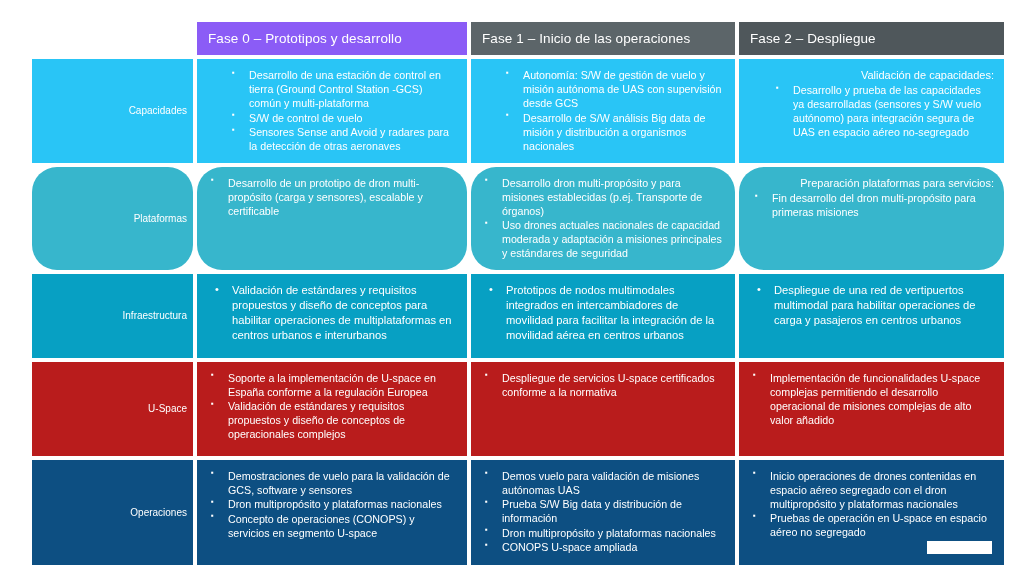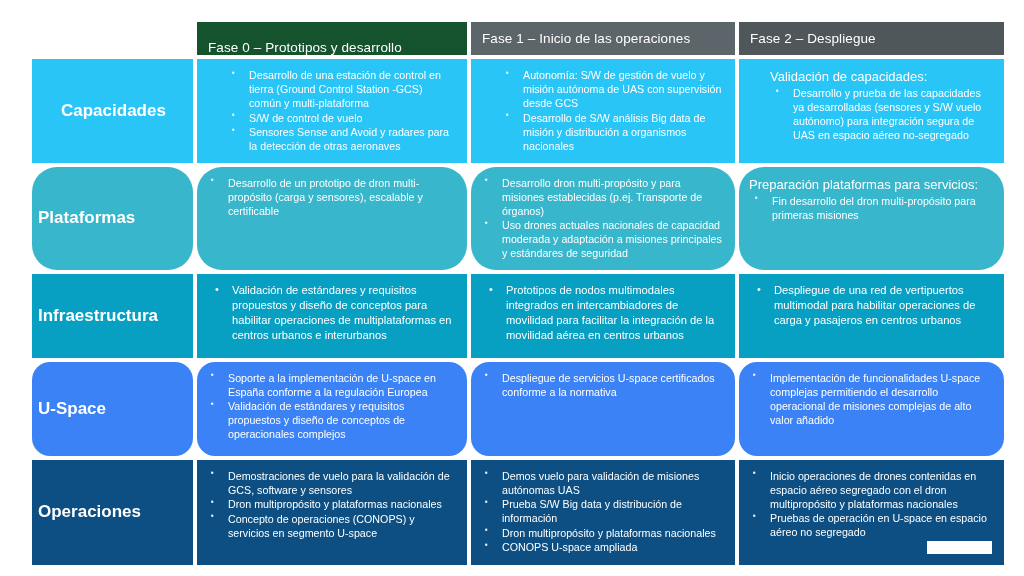--- a/index.html
+++ b/index.html
@@ -43,54 +43,54 @@
     height: 33px;
     display: flex;
     align-items: center;
     padding-left: 11px;
     box-sizing: border-box;
     color: #ffffff;
     font-size: 13.5px;
     letter-spacing: 0.1px;
     white-space: nowrap;
   }
-  .phase-hdr.p0 { background: #14532d; align-items: flex-end; }
+  .phase-hdr.p0 { background: #8b5cf6; }
   .phase-hdr.p1 { background: #5c6569; }
   .phase-hdr.p2 { background: #4f575b; align-items: center; }
 
   
   .row-label {
     display: flex;
     align-items: center;
-    justify-content: flex-start;
-    color: #ffffff;
-    font-size: 17px;
+    justify-content: flex-end;
+    color: #ffffff;
+    font-size: 10px;
     text-align: center;
     box-sizing: border-box;
     padding: 4px 6px;
-    font-weight: bold;
   }
 
   
   .cell {
     box-sizing: border-box;
     padding: 9px 10px 9px 8px;
     color: #ffffff;
     font-size: 10.7px;
     line-height: 1.31;
   }
   .cell.wide-font {
     font-size: 11.2px;
     line-height: 1.35;
   }
 
   .cell .lead {
     margin: 0 0 1px 2px;
-    font-size: 13px;
+    font-size: 11px;
     line-height: 1.31;
+    text-align: right;
   }
 
   ul.bullets {
     margin: 0;
     padding: 0;
     list-style: none;
   }
   ul.bullets > li {
     position: relative;
     padding-left: 23px;
@@ -118,21 +118,21 @@
     padding-left: 25px;
   }
   ul.bullets.indent-lead > li::before {
     left: 8px;
   }
 
   
   .r0 .row-label, .r0 .cell { background: #29c5f6; }
   .r1 .row-label, .r1 .cell { background: #37b6cc; }
   .r2 .row-label, .r2 .cell { background: #07a0c3; }
-  .r3 .row-label, .r3 .cell { background: #3b82f6; border-radius: 18px; }
+  .r3 .row-label, .r3 .cell { background: #b91c1c; }
   .r4 .row-label, .r4 .cell { background: #0d4f82; }
 
   
   .r0 > * { min-height: 98px; padding-left: 29px; }
   .r1 > * { min-height: 100px; border-radius: 25px; }
   .r2 > * { min-height: 84px; }
   .r3 > * { min-height: 94px; }
   .r4 > * { min-height: 105px; }
 
   .rowgroup {

